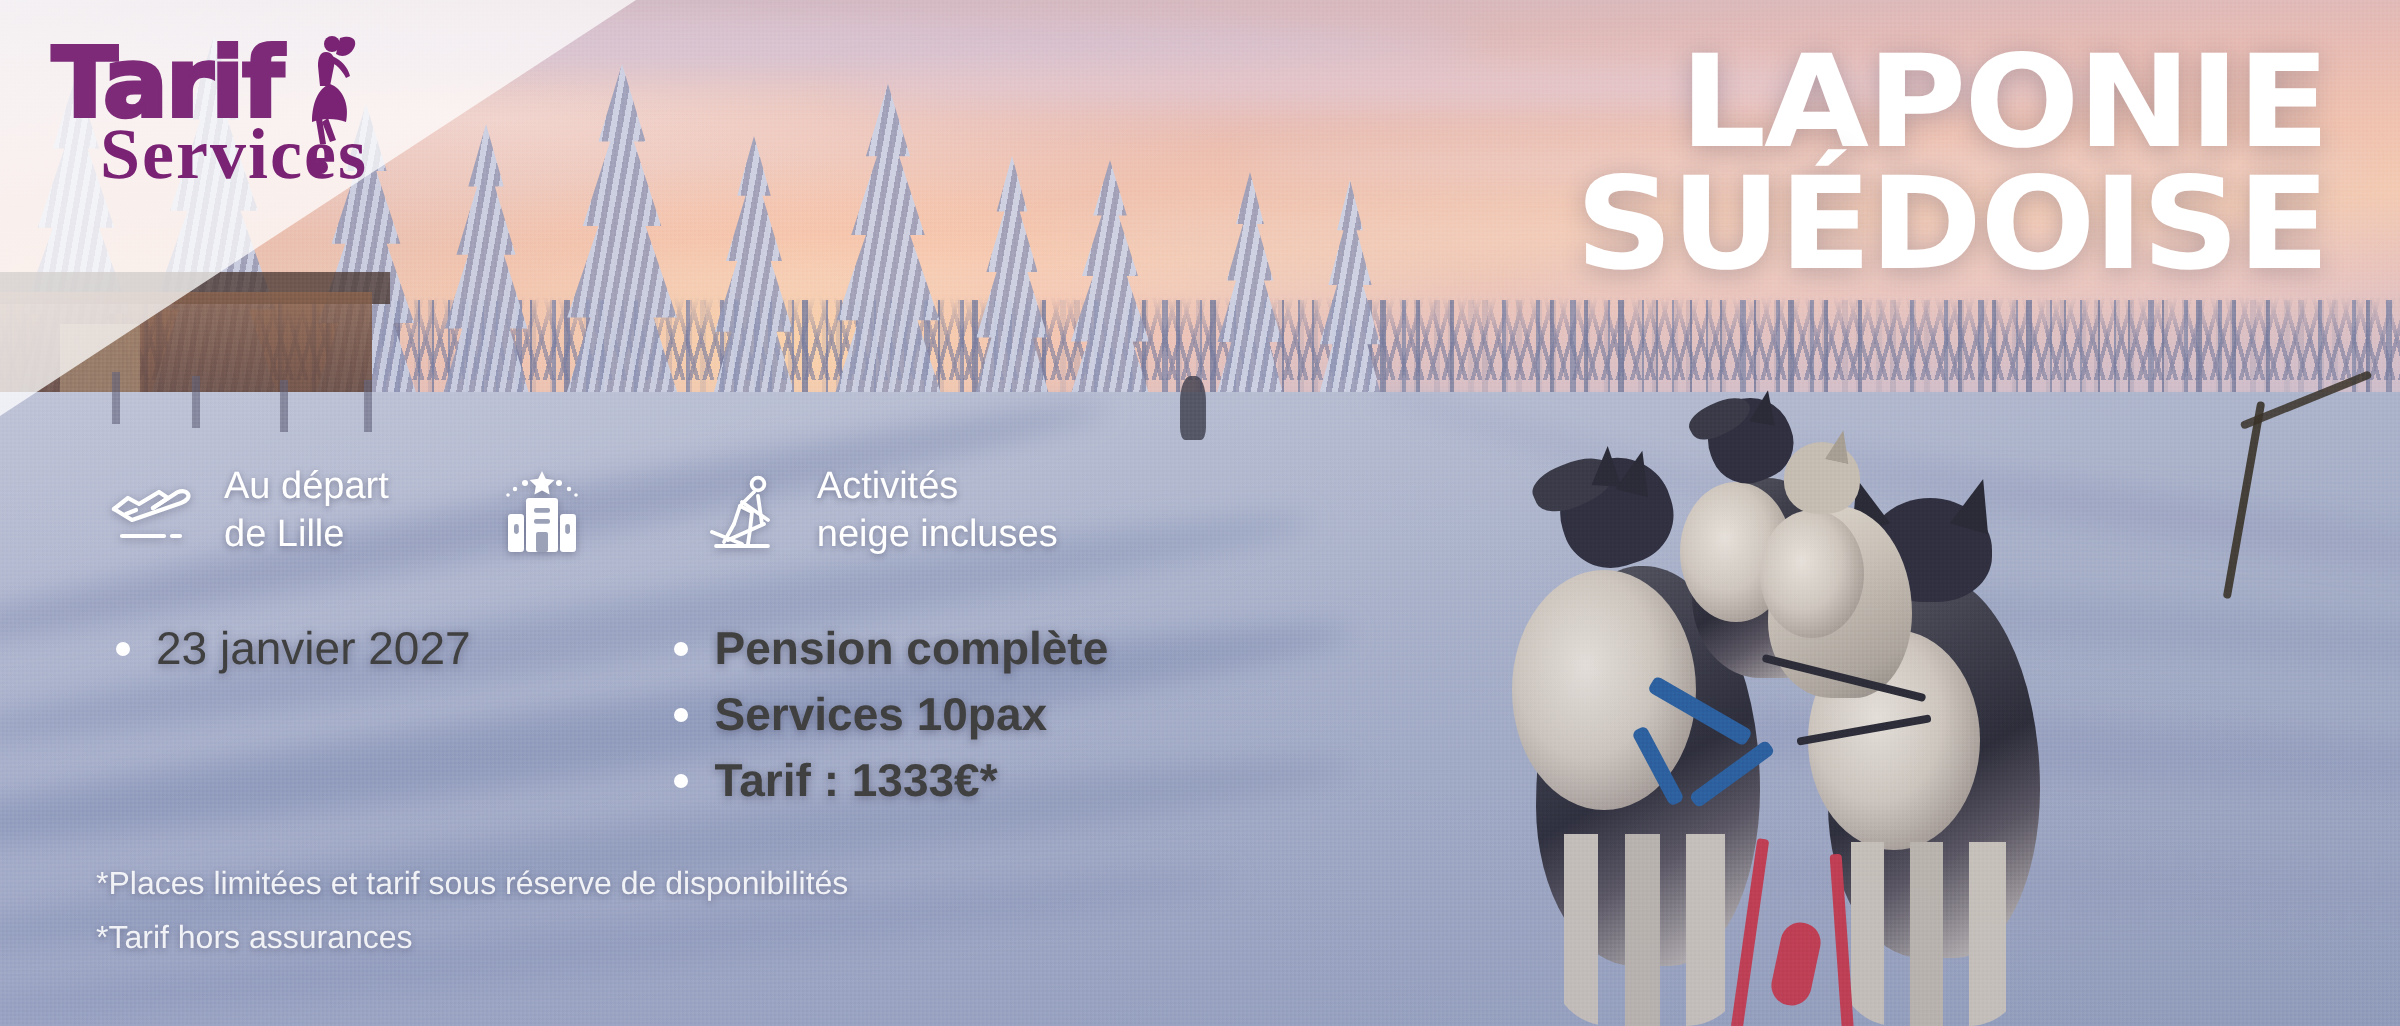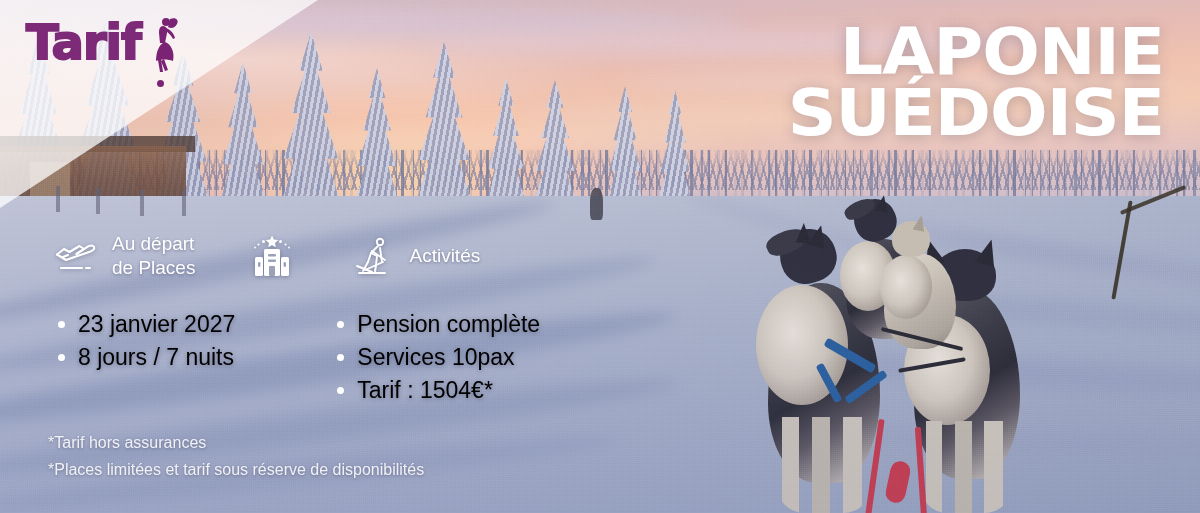--- a/index.html
+++ b/index.html
@@ -237,24 +237,24 @@
     text-shadow:0 1px 3px rgba(50,50,80,.45);
     white-space:nowrap;
   }
 
   
   .bullets {
     position:absolute; left:56px; top:308px;
     display:flex; gap:0;
   }
   .bcol { list-style:none; }
-  .bcol.col2 { margin-left:100px; }
+  .bcol.col2 { margin-left:100px;font-weight:bold; }
   .bcol li {
     position:relative; padding-left:22px;
-    color:#000000; font-size:23px; line-height:1.43;
+    color:#404040; font-size:23px; line-height:1.43;
     text-shadow:0 1px 4px rgba(50,50,80,.45);
     white-space:nowrap;
   }
   .bcol li::before {
     content:""; position:absolute; left:2px; top:13px;
     width:7px; height:7px; border-radius:50%; background:#ffffff;
   }
 
   
   .footnotes { position:absolute; left:48px; top:430px; }
@@ -368,20 +368,21 @@
     </div>
 
     <div class="cool-tint"></div>
     <div class="grain"></div>
   </div>
 
   <div class="logo-panel"></div>
 
   <div class="logo">
     <span class="logo-dream">Tarif</span>
+    <span class="logo-services">Services</span>
     <span class="dancer">
       <svg viewBox="0 0 34 64" xmlns="http://www.w3.org/2000/svg" aria-hidden="true">
         <g fill="#7a2374">
           <circle cx="20" cy="6" r="4"></circle>
           <path d="M24 3 C30 1 33 4 31 8 C29 12 25 13 22 11 Z"></path>
           <path d="M17 10 C20 10 22 13 21 17 L19 27 L14 27 L13 17 C13 13 14 10 17 10 Z"></path>
           <path d="M19 26 C25 28 29 36 27 45 C22 43 15 43 10 45 C10 36 13 28 19 26 Z"></path>
           <path d="M15 43 L17 56 L14 56 L12 44 Z"></path>
           <path d="M18 43 L22 54 L19 55 L15 45 Z"></path>
           <path d="M20 12 C25 14 28 18 29 22 L27 23 C25 19 22 16 19 15 Z"></path>
@@ -403,21 +404,21 @@
         <svg viewBox="0 0 48 48" fill="none" stroke="currentColor" stroke-width="2.1" stroke-linecap="round" stroke-linejoin="round" aria-hidden="true">
           <path d="M5 22.5 L12 17 L17.5 20 L27.5 14 L32 17 L24.5 22"></path>
           <path d="M5 22.5 L14 28 L38.5 19.5 C41.5 18.4 42.8 16.6 42 15 C41.2 13.4 39 13.2 36.5 14.2 L24.5 22"></path>
           <path d="M11 25 L16 23"></path>
           <path d="M9 36 H30"></path>
           <path d="M34 36 H38"></path>
         </svg>
       </span>
       <span class="feature-text">
         <span>Au départ</span><br>
-        <span>de Places</span>
+        <span>de Lille</span>
       </span>
     </div>
 
     <div class="feature">
       <span class="feature-icon">
         <svg viewBox="0 0 48 48" aria-hidden="true">
           <g fill="currentColor">
             <path d="M24 3.5 l1.9 3.9 4.3.6 -3.1 3 .7 4.3 -3.8-2 -3.8 2 .7-4.3 -3.1-3 4.3-.6z"></path>
             <circle cx="15.5" cy="9.5" r="1.5"></circle>
             <circle cx="32.5" cy="9.5" r="1.5"></circle>
@@ -450,34 +451,34 @@
           <path d="M27 33 L26 40"></path>
           <path d="M23 19 L36 28"></path>
           <path d="M31 16 L33 30"></path>
           <path d="M8 34 L23 40"></path>
           <path d="M10 41 H36"></path>
           <path d="M16 38 L34 30"></path>
         </svg>
       </span>
       <span class="feature-text">
         <span>Activités</span><br>
+        <span>neige incluses</span>
       </span>
     </div>
   </div>
 
   <div class="bullets">
     <ul class="bcol col1">
       <li>23 janvier 2027</li>
-      <li>8 jours / 7 nuits</li>
     </ul>
     <ul class="bcol col2">
       <li>Pension complète</li>
       <li>Services 10pax</li>
-      <li>Tarif : 1504€*</li>
+      <li>Tarif : 1333€*</li>
     </ul>
   </div>
 
   <div class="footnotes">
+    <p>*Places limitées et tarif sous réserve de disponibilités</p>
     <p>*Tarif hors assurances</p>
-    <p>*Places limitées et tarif sous réserve de disponibilités</p>
   </div>
 
 </div>
 
 </body></html>

